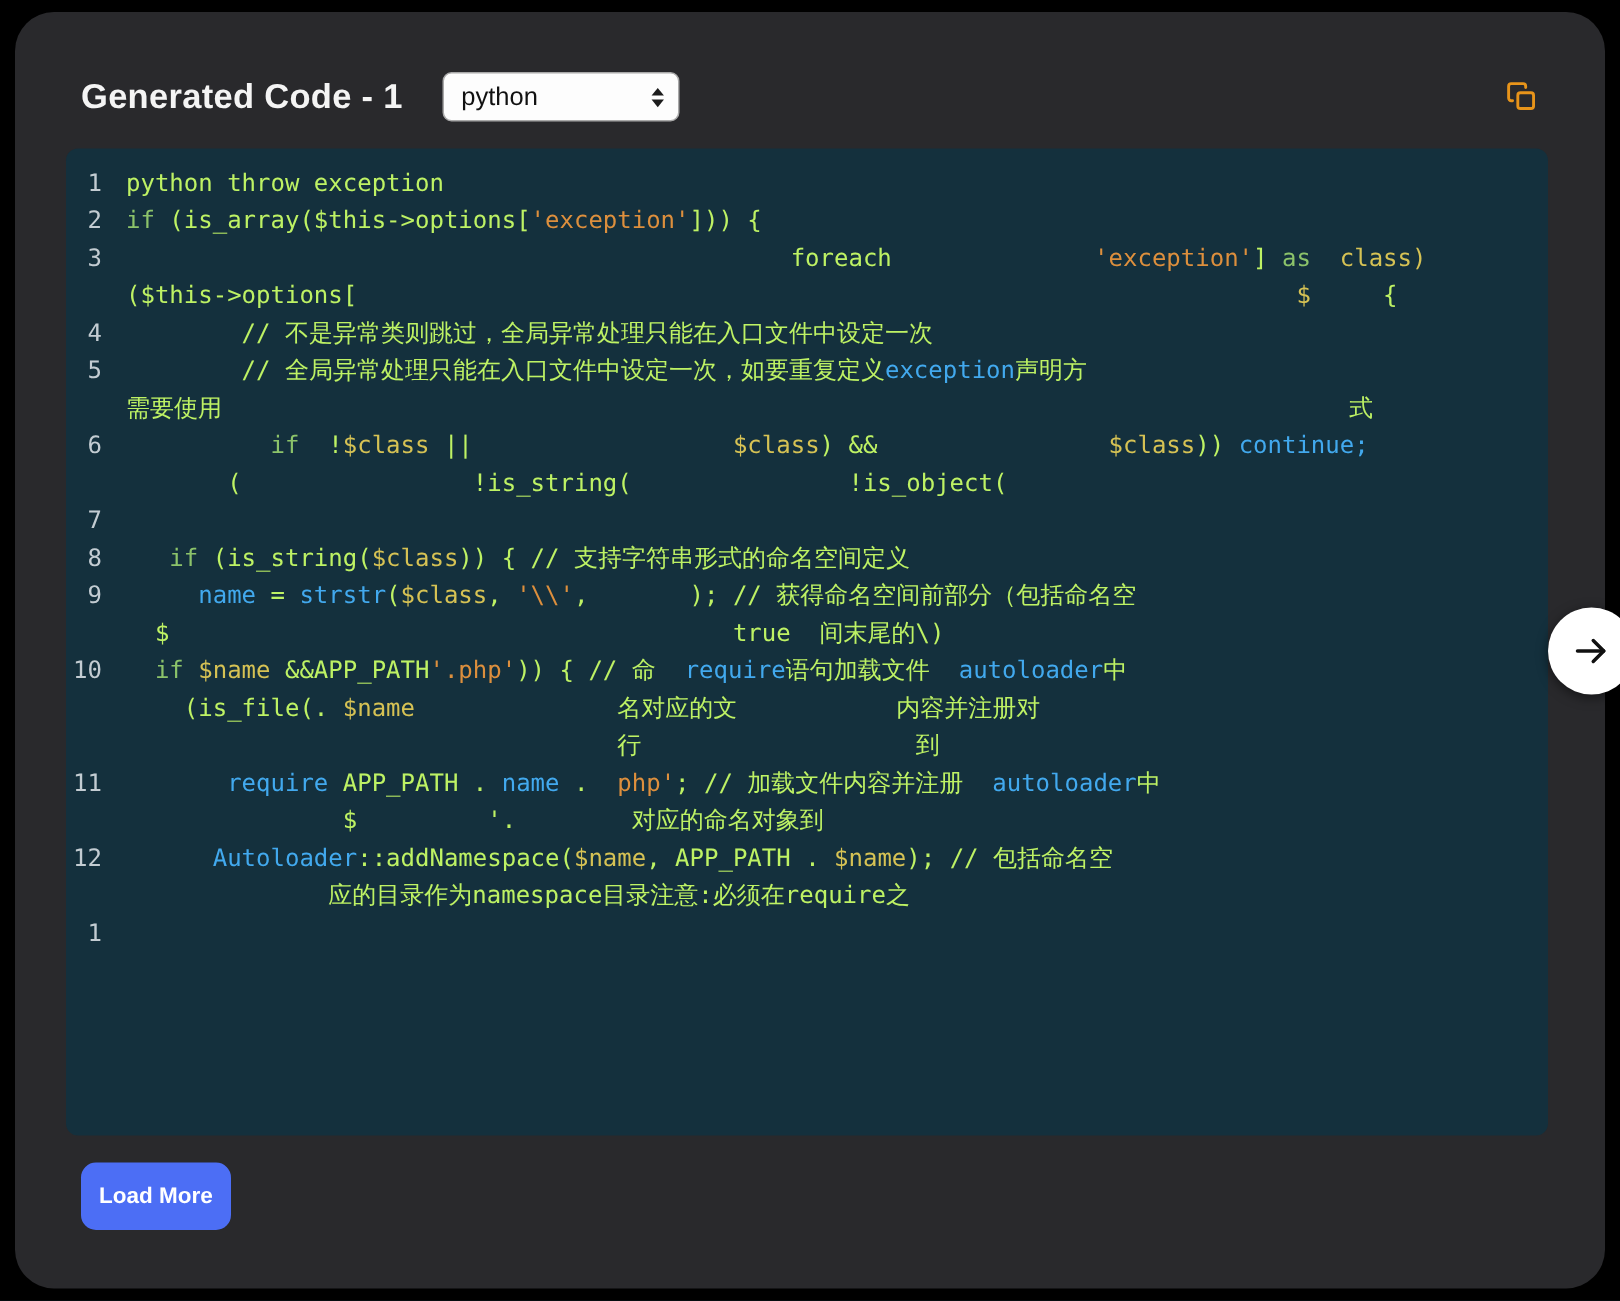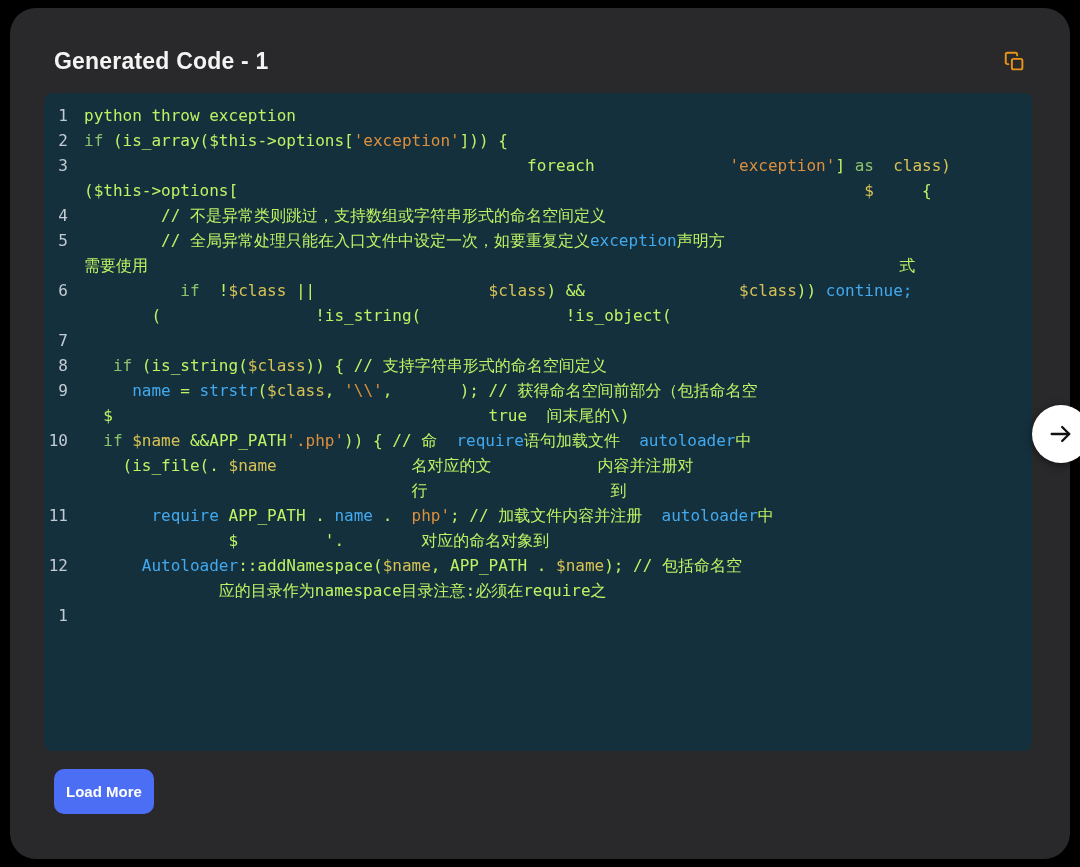--- a/index.html
+++ b/index.html
@@ -112,20 +112,29 @@
   }
 </style>
 </head>
 <body>
 
 <div class="card">
 
   <div class="header">
     <div class="title">Generated Code - 1</div>
 
+    <div class="lang-select">
+      <span class="value">python</span>
+      <span style="display:flex;">
+        <svg width="11" height="16" viewBox="0 0 12 16">
+          <path d="M6 1 L10.5 6.5 H1.5 Z" fill="#1c1c1c"></path>
+          <path d="M6 15 L1.5 9.5 H10.5 Z" fill="#1c1c1c"></path>
+        </svg>
+      </span>
+    </div>
 
     <div class="spacer"></div>
 
     <button class="copy-btn" title="">
       <span style="display:flex;">
         <svg width="21" height="21" viewBox="0 0 24 24" fill="none" stroke="#e8941a" stroke-width="2.2" stroke-linecap="round" stroke-linejoin="round">
           <rect x="9" y="9" width="12" height="12" rx="2"></rect>
           <path d="M5 15H4a2 2 0 0 1-2-2V4a2 2 0 0 1 2-2h9a2 2 0 0 1 2 2v1"></path>
         </svg>
       </span>
@@ -145,21 +154,21 @@
         <div class="code-row">
           <span class="line-num">3</span>
           <span class="line-content"><span class="tok-p">                                              foreach              </span><span class="tok-o">'exception'</span><span class="tok-p">] </span><span class="tok-g">as</span><span class="tok-p">  </span><span class="tok-y">class)</span></span>
         </div>
         <div class="code-row">
           <span class="line-num"></span>
           <span class="line-content"><span class="tok-p">($this-&gt;options[</span><span class="tok-p">                                                                 </span><span class="tok-y">$</span><span class="tok-p">     {</span></span>
         </div>
         <div class="code-row">
           <span class="line-num">4</span>
-          <span class="line-content"><span class="tok-p">        // 不是异常类则跳过，支持数组或字符串形式的命名空间定义</span></span>
+          <span class="line-content"><span class="tok-p">        // 不是异常类则跳过，全局异常处理只能在入口文件中设定一次</span></span>
         </div>
         <div class="code-row">
           <span class="line-num">5</span>
           <span class="line-content"><span class="tok-p">        // 全局异常处理只能在入口文件中设定一次，如要重复定义</span><span class="tok-b">exception</span><span class="tok-p">声明方</span></span>
         </div>
         <div class="code-row">
           <span class="line-num"></span>
           <span class="line-content"><span class="tok-p">需要使用</span><span class="tok-p">                                                                              式</span></span>
         </div>
         <div class="code-row">

